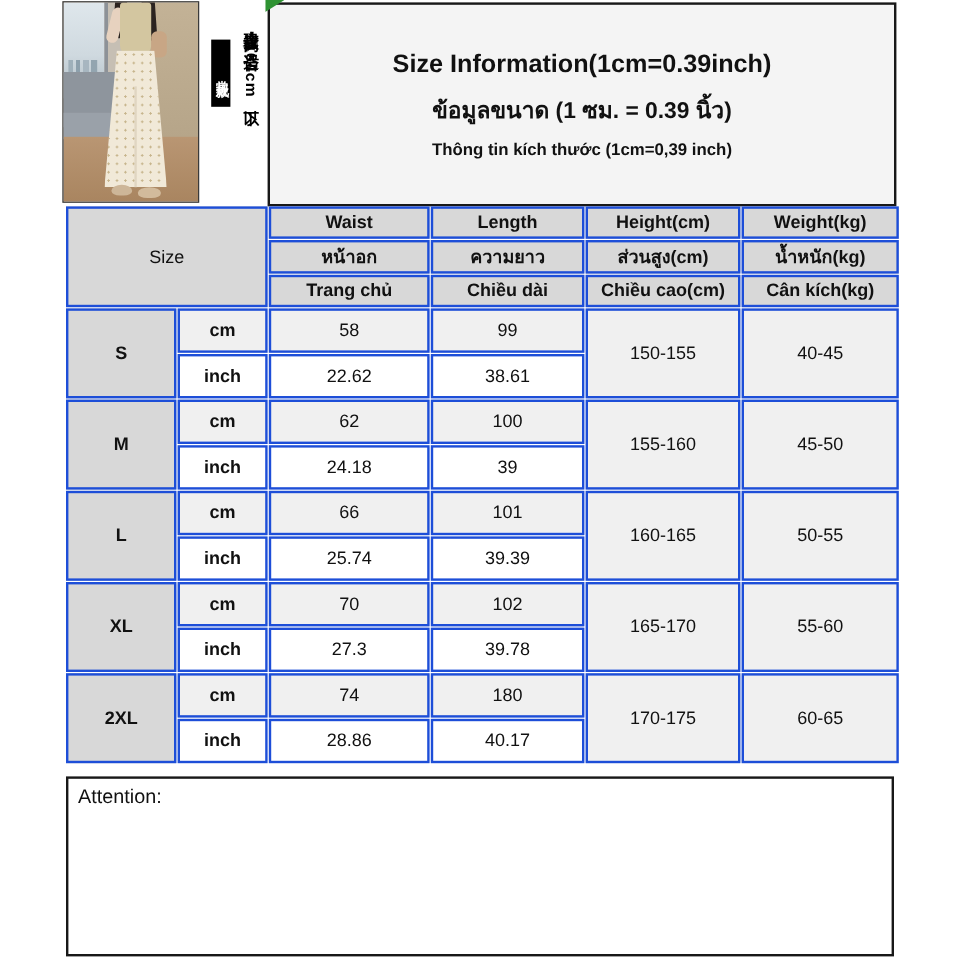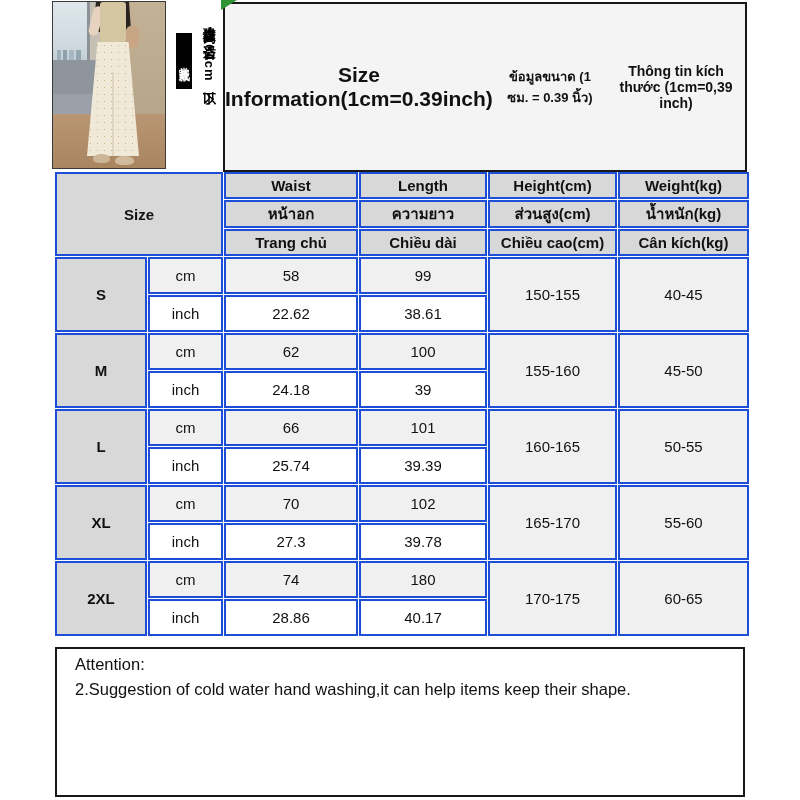--- a/index.html
+++ b/index.html
@@ -49,47 +49,47 @@
          color:#fff;writing-mode:vertical-rl;text-orientation:upright;
          font-size:11px;font-weight:bold;display:flex;align-items:center;justify-content:center;
          letter-spacing:2px;}
   .vnote{position:absolute;left:196px;top:16px;height:140px;width:22px;
          writing-mode:vertical-rl;font-size:13px;font-weight:bold;color:#000;
          letter-spacing:1px;display:flex;justify-content:flex-start;}
 
   
   .titlebox{position:absolute;left:223px;top:2px;width:524px;height:170px;
             background:#f4f4f4;border:2px solid #181818;box-sizing:border-box;
-            display:flex;flex-direction:row;align-items:center;justify-content:center;
+            display:flex;flex-direction:column;align-items:center;justify-content:center;
             gap:10px;text-align:center;}
   .titlebox .t1{font-size:21px;font-weight:bold;}
-  .titlebox .t2{font-size:13px;font-weight:bold;}
+  .titlebox .t2{font-size:19px;font-weight:bold;}
   .titlebox .t3{font-size:14px;font-weight:bold;}
   .green-corner{position:absolute;left:221px;top:0px;width:16px;height:10px;
                 background:#2f9333;clip-path:polygon(0 0,100% 0,0 100%);}
 
   
   .size-table{position:absolute;left:54px;top:171px;border-collapse:separate;border-spacing:1px;
               table-layout:fixed;}
   .size-table td{border:2px solid #1d4ed8;box-sizing:border-box;padding:0;
                  text-align:center;vertical-align:middle;font-size:15px;background:#fff;
                  overflow:hidden;white-space:nowrap;}
   .size-table tr.hrow td{height:27px;}
   .size-table tr.drow td{height:37px;}
   .hcell{background:#d8d8d8 !important;font-weight:bold;}
-  .cell-size-big{background:#d8d8d8 !important;font-size:30px;font-weight:bold;}
+  .cell-size-big{background:#d8d8d8 !important;font-size:30px;font-weight:normal;}
   .cell-letter{background:#d8d8d8 !important;font-size:16px;font-weight:bold;}
-  .cell-unit{font-weight:normal;}
+  .cell-unit{font-weight:bold;}
   .bg-lite{background:#f0f0f0 !important;}
   .bg-white{background:#ffffff !important;}
 
   
   .attention{position:absolute;left:55px;top:647px;width:690px;height:150px;
              border:2px solid #181818;box-sizing:border-box;background:#fff;
-             padding:3px 18px;font-size:16.5px;line-height:1.5;}
+             padding:3px 8px;font-size:16.5px;line-height:1.5;}
 </style>
 </head>
 <body>
 
 <div class="photo">
   <div class="ph-window"></div>
   <div class="ph-city"></div>
   <div class="ph-wallR"></div>
   <div class="ph-sofa"></div>
   <div class="ph-sofa-seat"></div>
@@ -212,14 +212,13 @@
   <tr class="drow">
     <td class="cell-unit bg-white">inch</td>
     <td class="bg-white">28.86</td>
     <td class="bg-white">40.17</td>
   </tr>
 </tbody>
   </table>
 
 <div class="attention">
   <div>Attention:</div>
-  <div>2.Suggestion of cold water hand washing,it can help items keep their shape.</div>
 </div>
 
 </body></html>

